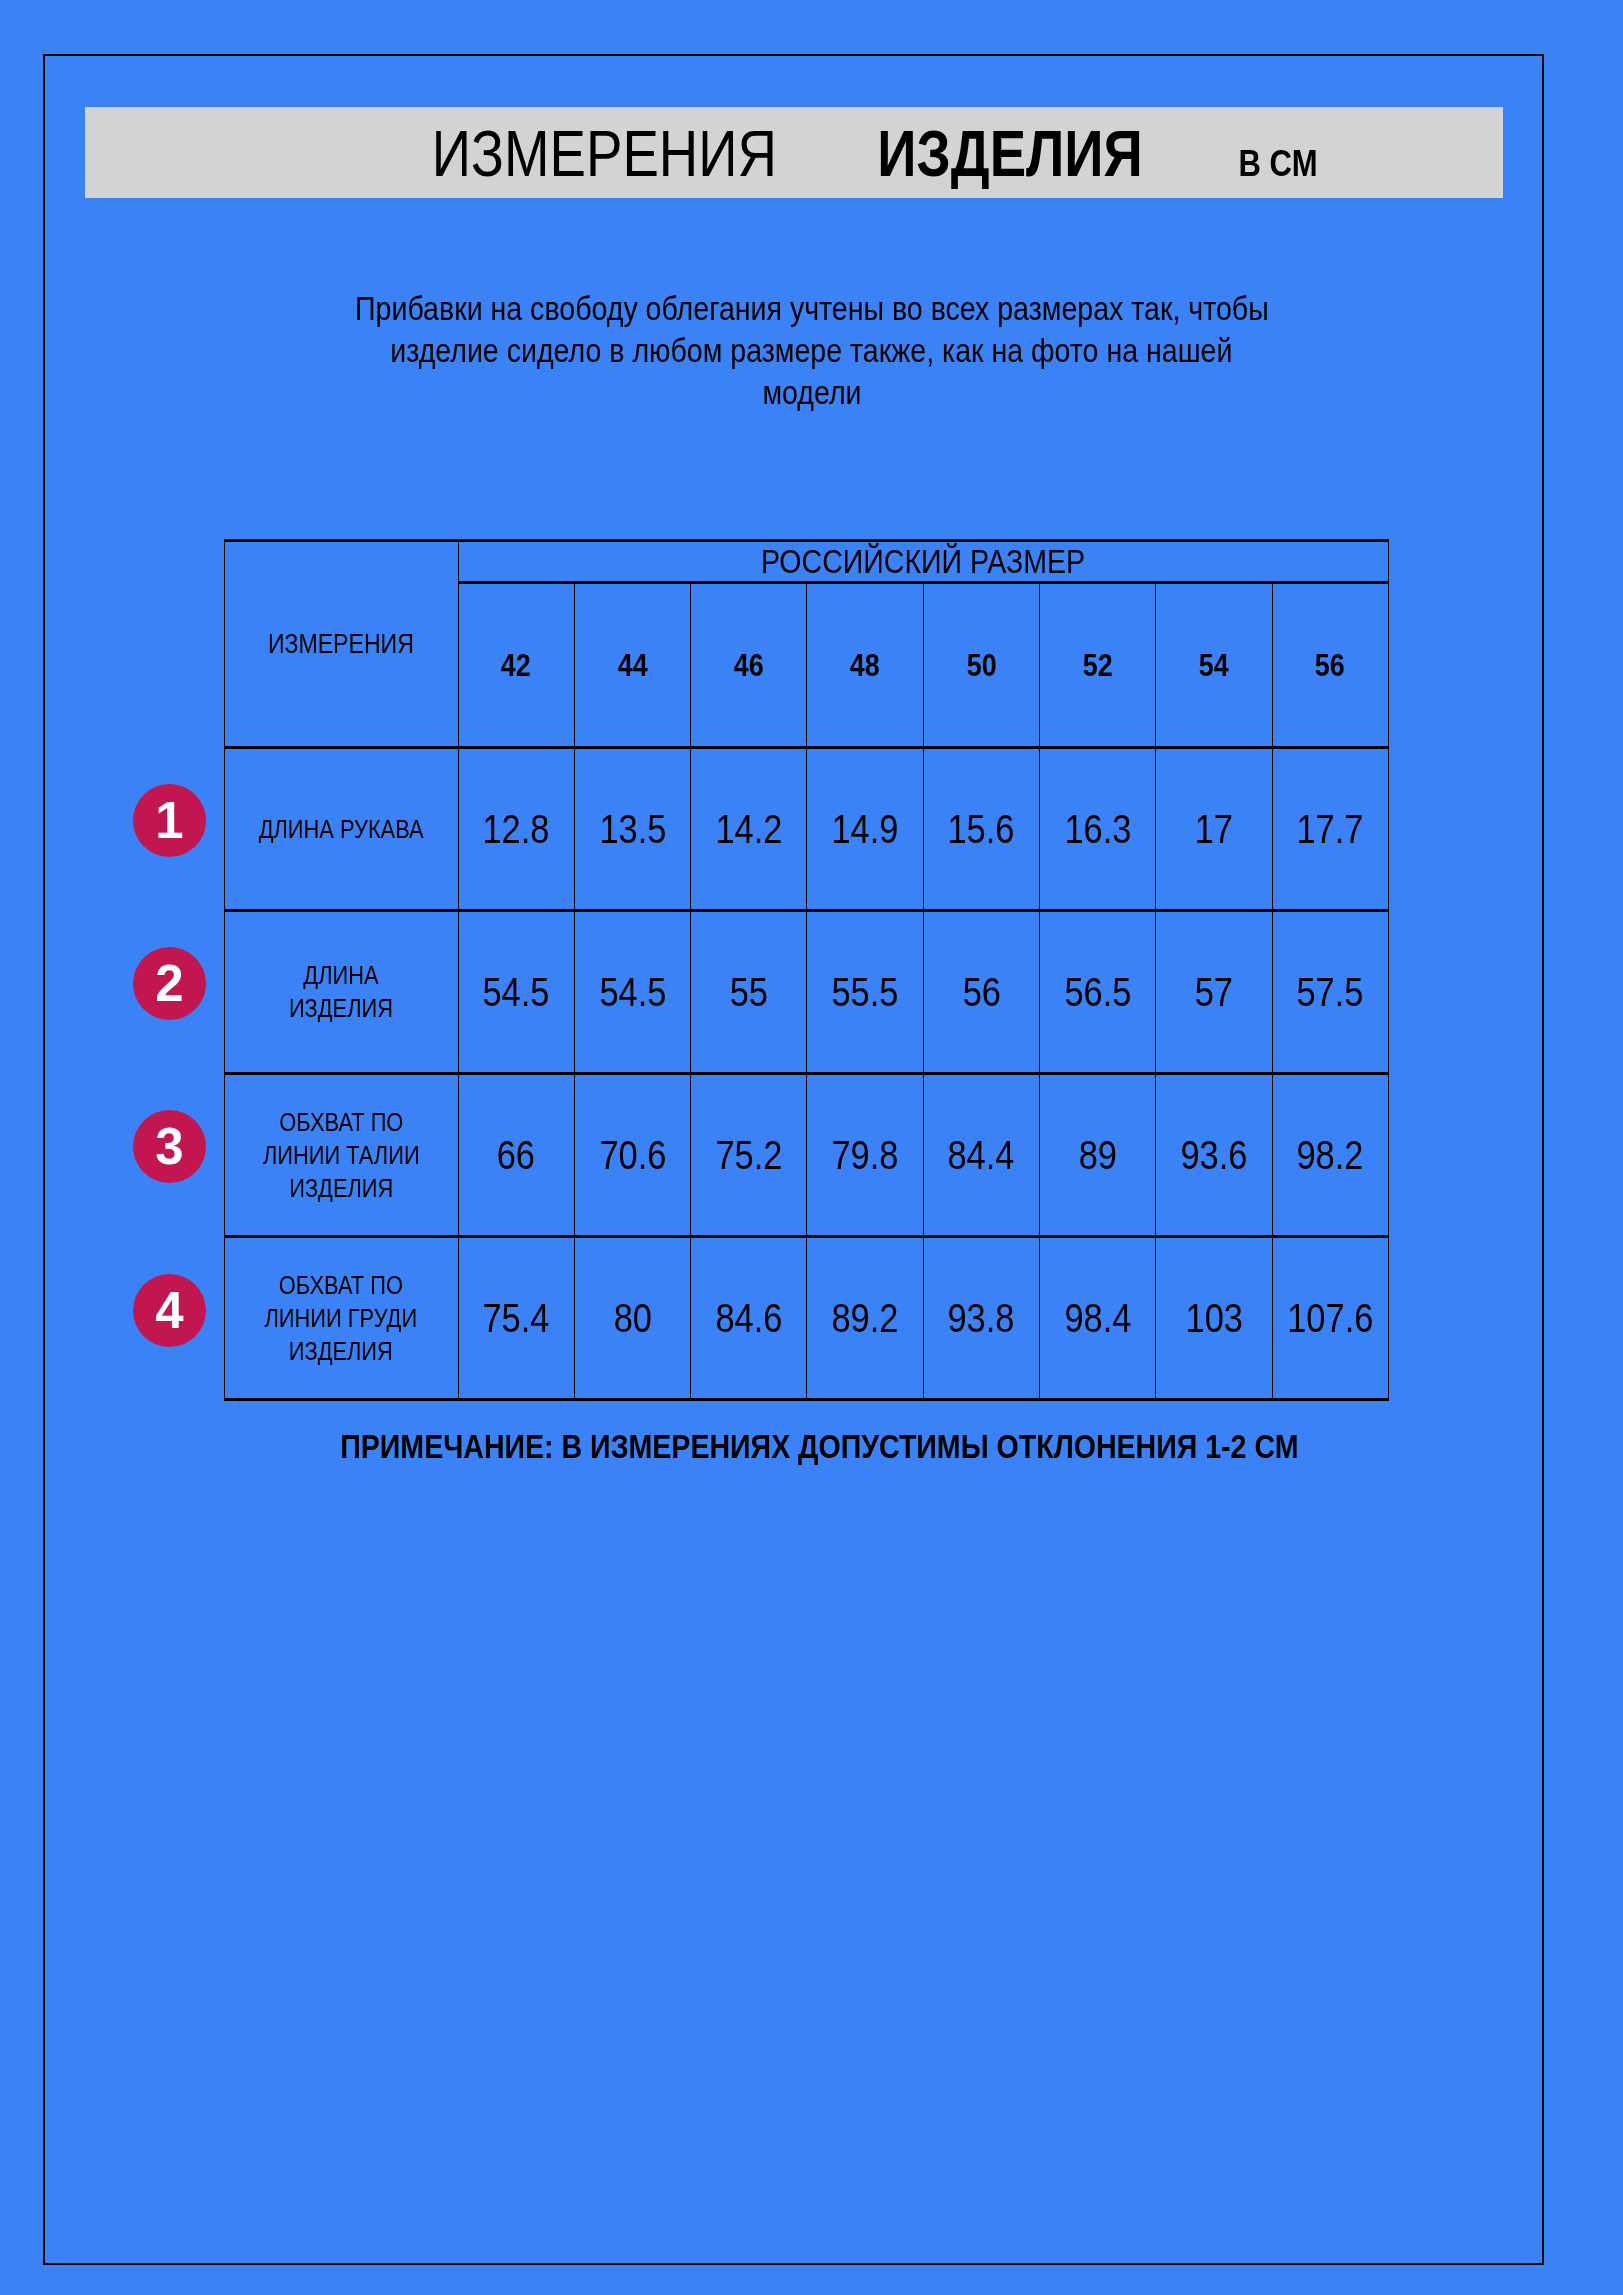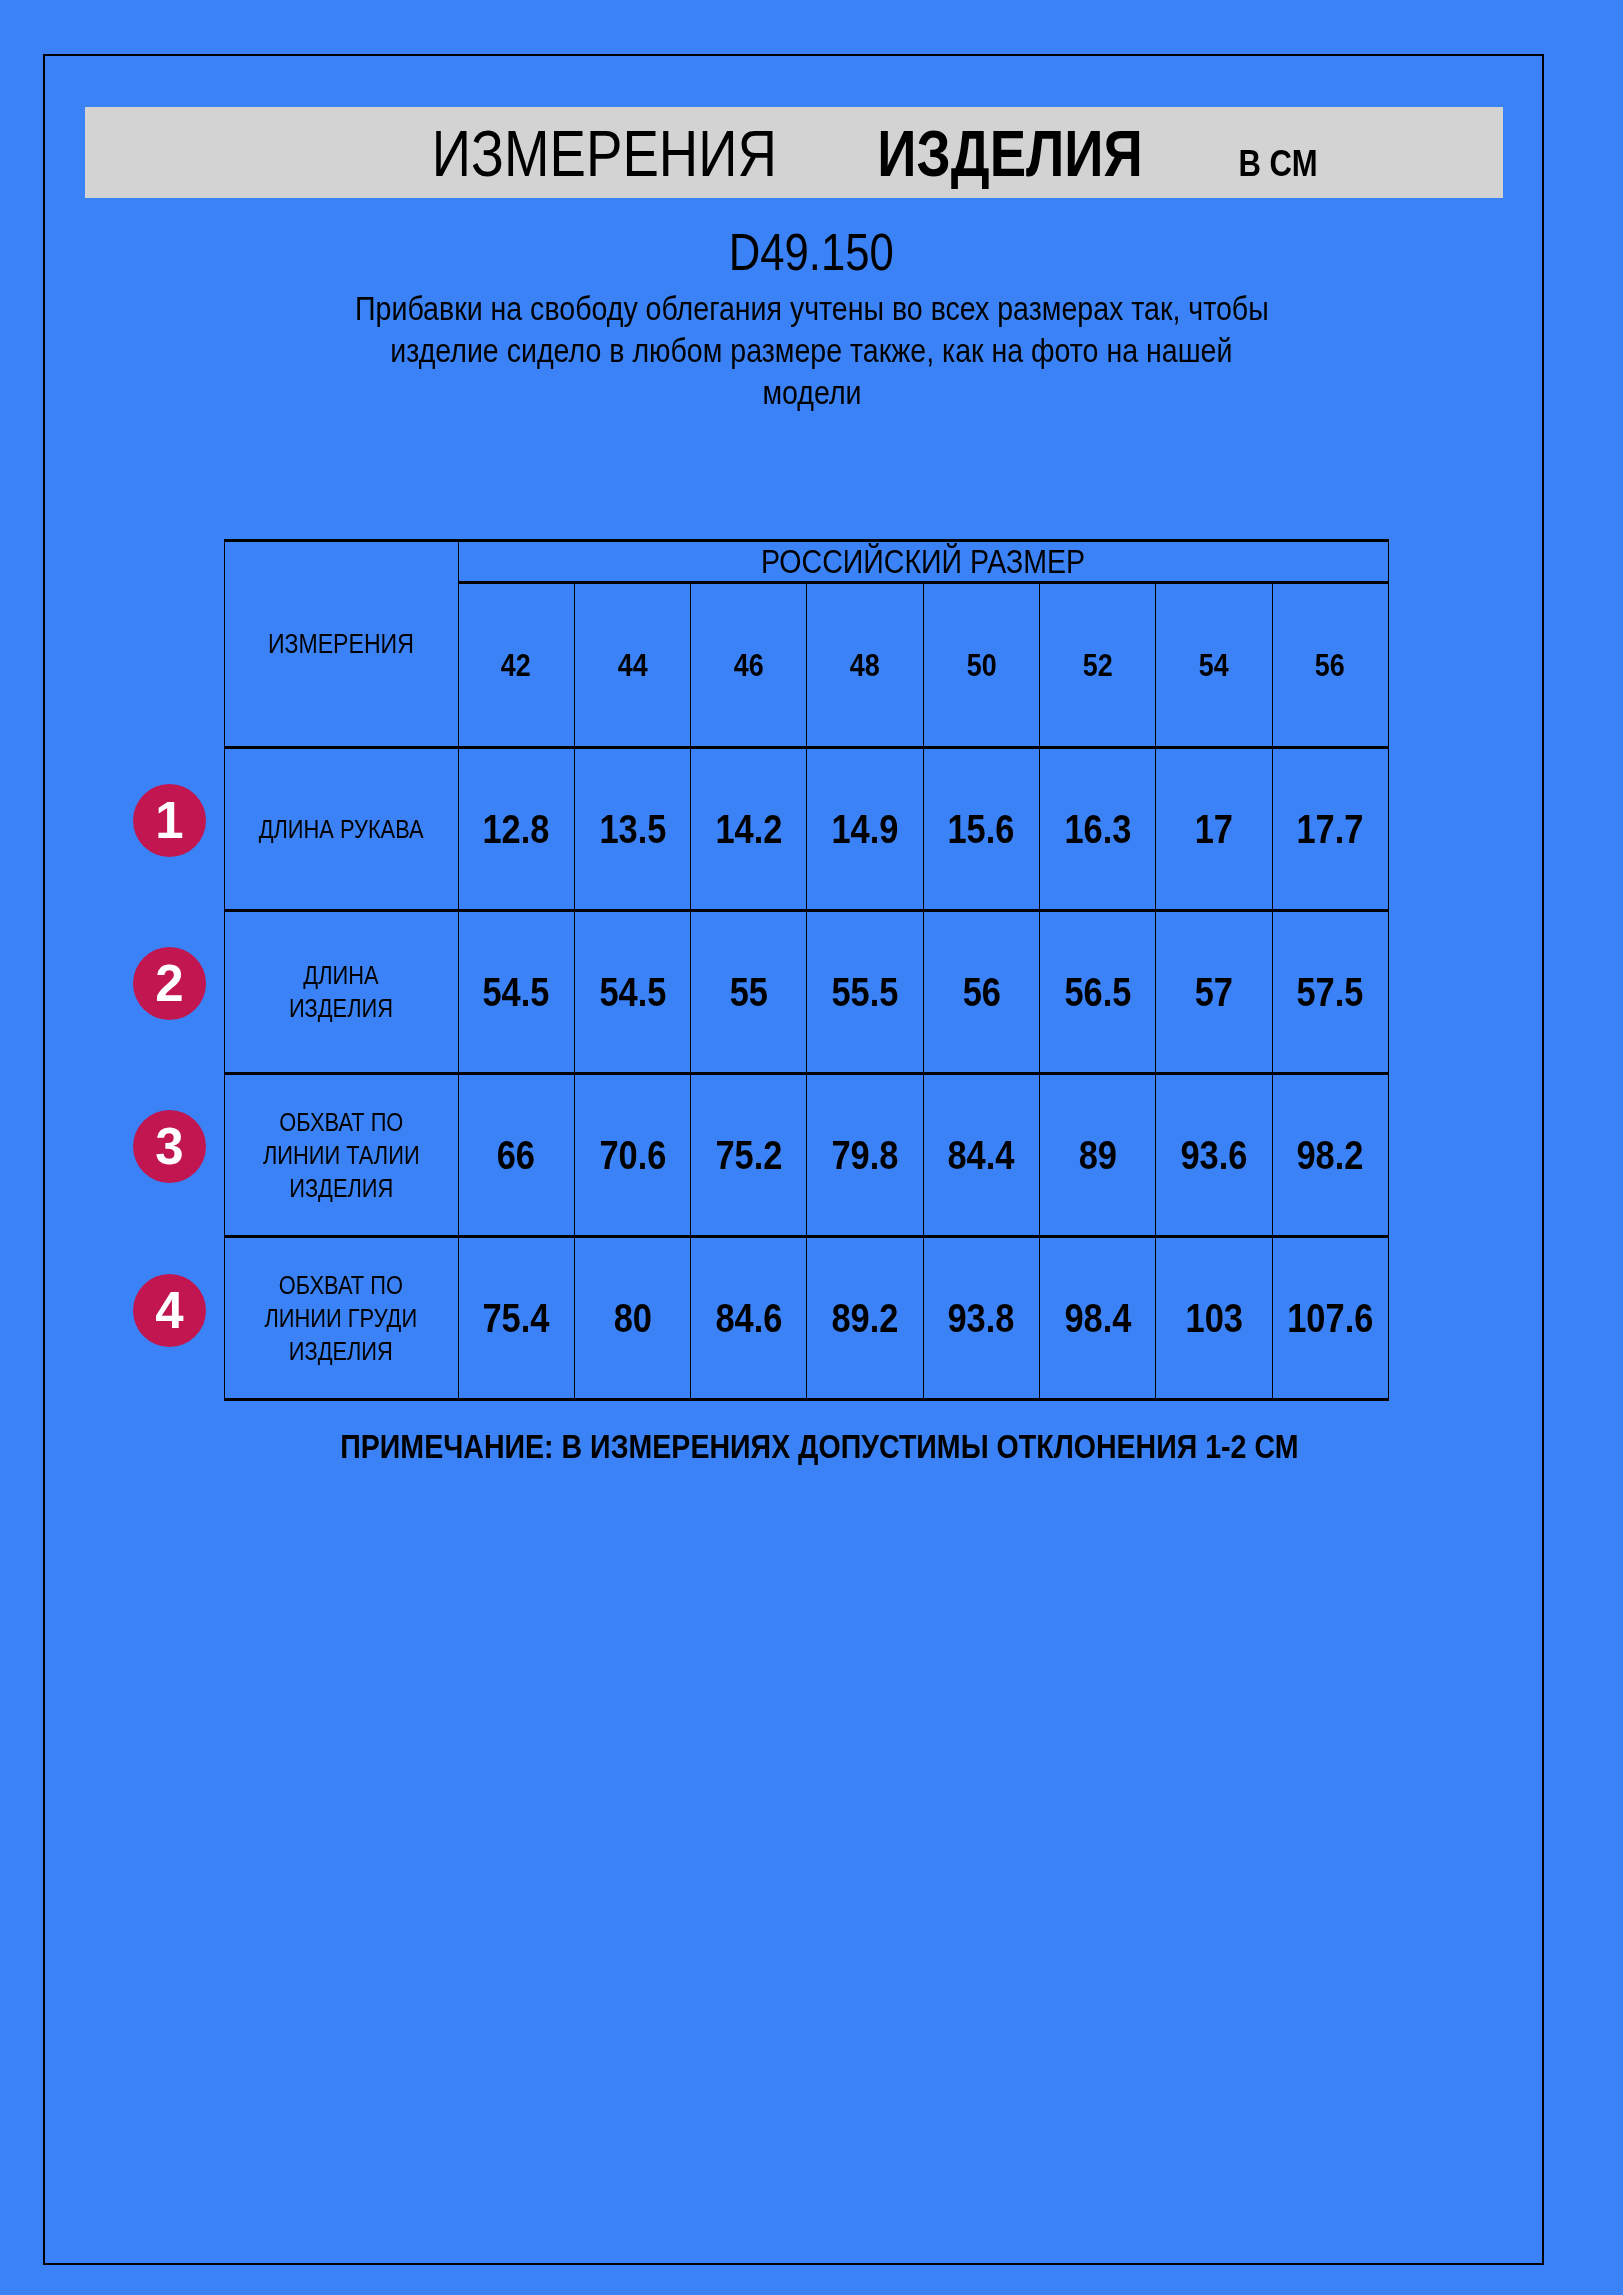--- a/index.html
+++ b/index.html
@@ -48,21 +48,21 @@
   .thickt td, .thickt th { border-top-width:3.9px; }
 
   tr.r-group { height:36px; }
   tr.r-sizes { height:165px; }
   tr.r-data  { height:163px; }
 
   td.corner       { font-size:27.5px; font-weight:400; }
   td.group-header { font-size:34px; font-weight:400; }
   th.size-h       { font-size:32px; font-weight:700; }
   td.label        { font-size:26px; line-height:33px; font-weight:400; }
-  td.val          { font-size:41px; font-weight:700;margin-left:44px; }
+  td.val          { font-size:41px; font-weight:400;margin-left:44px; }
 
   .badge {
     position:absolute; left:133px; width:73px; height:73px; border-radius:50%;
     background:var(--badge, #c11650); color:#fff;
     display:flex; align-items:center; justify-content:center;
     font-size:51px; font-weight:700; line-height:1;
   }
   .badge-1 { top:784px; }
   .badge-2 { top:947px; }
   .badge-3 { top:1110px; }
@@ -79,23 +79,20 @@
 <div class="page">
 
   <div class="frame"></div>
 
   <div class="title-bar">
     <span class="title-word cond">ИЗМЕРЕНИЯ</span>
     <span class="title-word-b cond">ИЗДЕЛИЯ</span>
     <span class="title-unit cond">В СМ</span>
   </div>
 
-  <div class="code">
-    <span class="cond">D49.150</span>
-  </div>
 
   <div class="desc">
     <div><span class="cond">Прибавки на свободу облегания учтены во всех размерах так, чтобы</span></div>
     <div><span class="cond">изделие сидело в любом размере также, как на фото на нашей</span></div>
     <div><span class="cond">модели</span></div>
   </div>
 
   <table class="size-table">
     <colgroup>
       <col style="width:233px">

